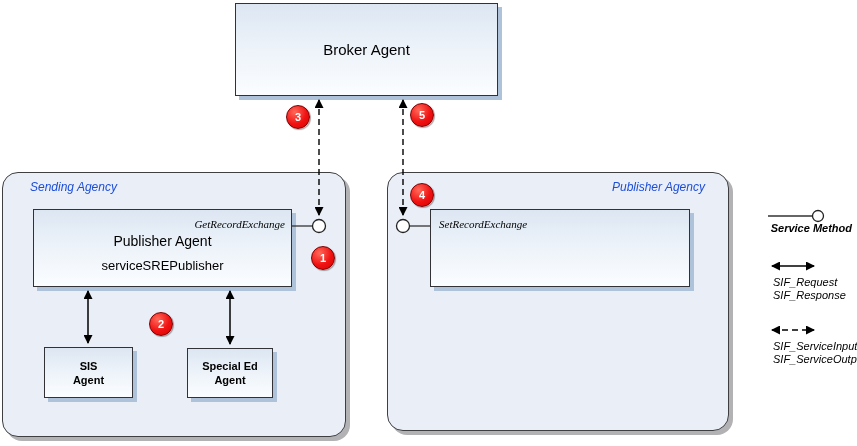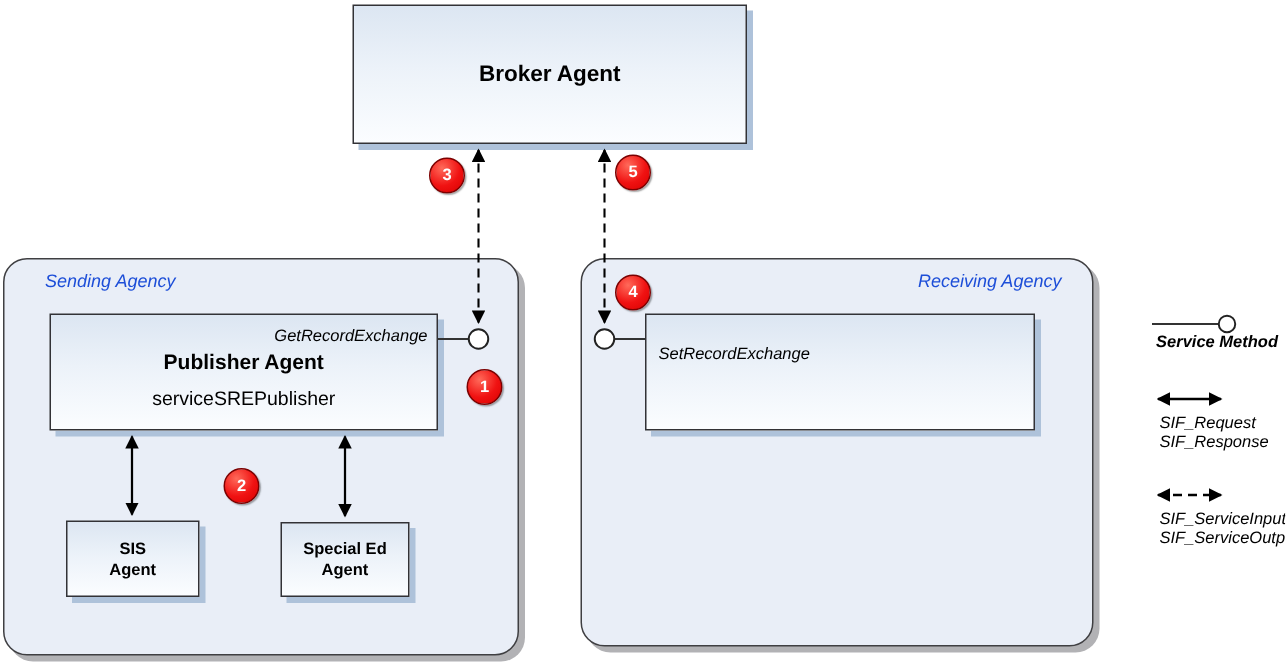--- a/index.html
+++ b/index.html
@@ -25,21 +25,21 @@
 
   
   .agent-box{
     position:absolute;
     background:linear-gradient(180deg,#dce6f2 0%,#ecf2f9 45%,#fbfdff 100%);
     border:1px solid #323236;
     box-shadow:4px 4px 0 #aec2da;
     box-sizing:border-box;
   }
   .agent-title{
-    font-weight:bold;
+    font-weight:normal;
     font-size:14px;
     text-align:center;
     white-space:nowrap;
   }
   .agent-sub{
     font-size:13px;
     text-align:right;
     white-space:nowrap;
   }
   .big-box-inner{
@@ -49,20 +49,21 @@
   .small-box-inner{
     display:flex;flex-direction:column;align-items:center;justify-content:center;
     height:100%;font-weight:bold;font-size:11px;line-height:14px;text-align:right;
   }
   .method-label{
     position:absolute;
     top:8px;
     font-style:italic;
     font-size:11px;
     white-space:nowrap;
+    font-family:Liberation Serif, serif;
   }
 
   
   .step-badge{
     position:absolute;
     width:22px;height:22px;
     border-radius:50%;
     background:radial-gradient(circle at 35% 28%,#ff6a5a 0%,#f01212 55%,#d80000 100%);
     border:1px solid #7c0000;
     color:#ffffff;
@@ -113,24 +114,24 @@
   </div>
 
   <div class="agent-box" style="left:187px;top:348px;width:86px;height:50px;">
     <div class="small-box-inner">
       <span>Special Ed</span>
       <span>Agent</span>
     </div>
   </div>
 
   <div class="agency" style="left:387px;top:172px;width:342px;height:259px;"></div>
-  <div class="agency-label" style="left:612px;top:180px;">Receiving Agency</div>
+  <div class="agency-label" style="left:612px;top:180px;">Publisher Agency</div>
 
   <div class="agent-box" style="left:430px;top:209px;width:260px;height:78px;">
-    <div class="method-label" style="left:8px;margin-top:12px;">SetRecordExchange</div>
+    <div class="method-label" style="left:8px;">SetRecordExchange</div>
     <div class="big-box-inner">
     </div>
   </div>
 
   <svg class="overlay" width="857" height="446" viewBox="0 0 857 446">
     <defs>
       <marker id="arrowEnd" markerWidth="10" markerHeight="9" refX="8" refY="4.5" orient="auto" markerUnits="userSpaceOnUse">
         <path d="M0,0 L9,4.5 L0,9 z" fill="#000"></path>
       </marker>
       <marker id="arrowStart" markerWidth="10" markerHeight="9" refX="1" refY="4.5" orient="auto" markerUnits="userSpaceOnUse">

